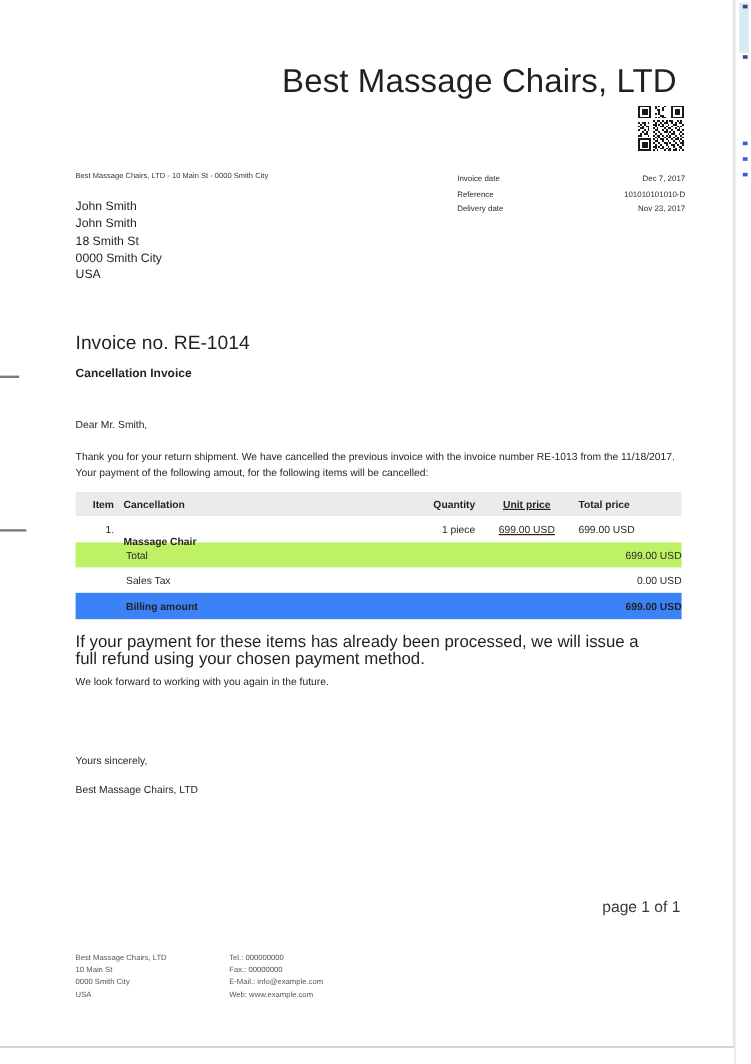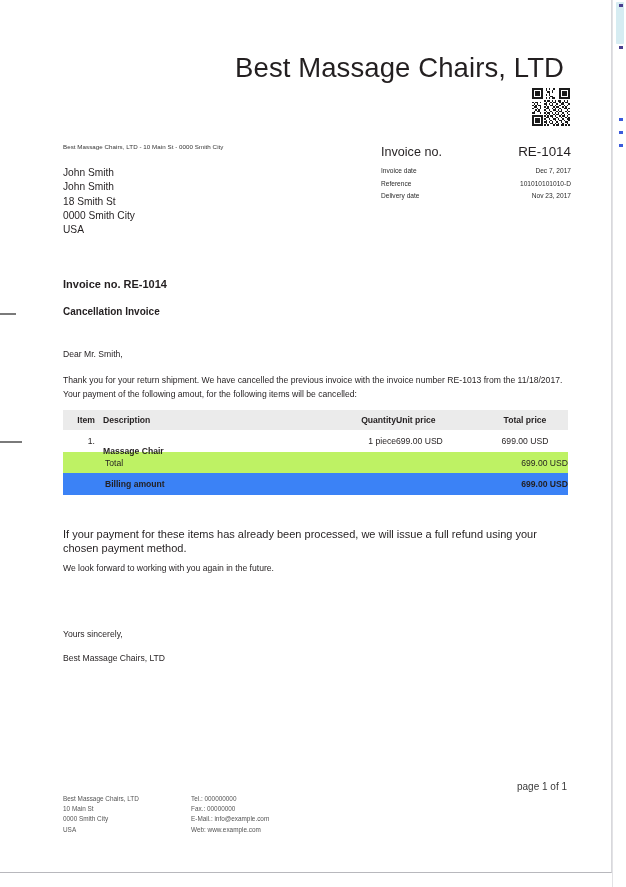--- a/index.html
+++ b/index.html
@@ -99,22 +99,22 @@
     font-size: 6.6px;
     line-height: 12.5px;
     color: #2b2b2b;
   }
   .meta-row .value { white-space: nowrap; }
 
   
   .doc-title {
     position: absolute;
     left: 63px; top: 278px;
-    font-size: 11px;
-    font-weight: bold;
+    font-size: 16px;
+    font-weight: normal;
     color: #231f20;
   }
   .doc-subtitle {
     position: absolute;
     left: 63px; top: 306px;
     font-size: 10px;
     font-weight: bold;
     color: #231f20;
   }
 
@@ -155,33 +155,33 @@
     background: #ffffff;
     height: 22px;
   }
   .trow.total    { background: #bef264; height: 21px; }
   .trow.tax      { background: #ffffff; height: 21px; }
   .trow.billing  { background: #3b82f6; height: 22px; font-weight: bold; }
 
   .c-item  { width: 40px;  text-align: right; padding-right: 8px; }
   .c-desc  { flex: 1;      text-align: left; }
   .c-qty   { width: 86px;  text-align: right; }
-  .c-unit  { width: 86px;  text-align: left; }
-  .c-tot   { width: 86px;  text-align: center; }
+  .c-unit  { width: 86px;  text-align: center; text-decoration: underline; }
+  .c-tot   { width: 86px;  text-align: left; }
 
   .trow.item .c-desc { font-weight: bold; margin-top: 20px; }
   .sum-label { flex: 1; text-align: left; padding-left: 42px; }
   .sum-value { width: 86px; text-align: right; }
 
   
   .closing1 {
     position: absolute;
     left: 63px; top: 527px;
     width: 480px;
-    font-size: 11px;
+    font-size: 14px;
     line-height: 14.3px;
     color: #231f20;
   }
   .closing2 {
     position: absolute;
     left: 63px; top: 563px;
     font-size: 8.6px;
     color: #231f20;
   }
   .sign-off {
@@ -193,22 +193,22 @@
   .sign-name {
     position: absolute;
     left: 63px; top: 653px;
     font-size: 8.6px;
     color: #231f20;
   }
 
   
   .page-number {
     position: absolute;
-    right: 44px; top: 781px;
-    font-size: 10px;
+    right: 44px; top: 748px;
+    font-size: 13px;
     color: #3a3a3a;
   }
   .footer {
     position: absolute;
     left: 63px; top: 794px;
     display: flex;
     font-size: 6.4px;
     line-height: 10.2px;
     color: #555;
   }
@@ -417,24 +417,20 @@
 
   <div class="address">
     <div>John Smith</div>
     <div>John Smith</div>
     <div>18 Smith St</div>
     <div>0000 Smith City</div>
     <div>USA</div>
   </div>
 
   <div class="meta">
-    <div class="meta-title-row">
-      <span class="label">Invoice no.</span>
-      <span class="value">RE-1014</span>
-    </div>
     <div class="meta-row">
       <span class="label">Invoice date</span>
       <span class="value">Dec 7, 2017</span>
     </div>
     <div class="meta-row">
       <span class="label">Reference</span>
       <span class="value">101010101010-D</span>
     </div>
     <div class="meta-row">
       <span class="label">Delivery date</span>
@@ -445,39 +441,43 @@
   <div class="doc-title">Invoice no. RE-1014</div>
   <div class="doc-subtitle">Cancellation Invoice</div>
 
   <div class="salutation">Dear Mr. Smith,</div>
   <div class="intro">Thank you for your return shipment. We have cancelled the previous invoice with the invoice number RE-1013 from the 11/18/2017. Your payment of the following amout, for the following items will be cancelled:</div>
 
   <div class="table">
 
     <div class="trow head">
       <div class="c-item">Item</div>
-      <div class="c-desc">Description</div>
+      <div class="c-desc">Cancellation</div>
       <div class="c-qty">Quantity</div>
       <div class="c-unit">Unit price</div>
       <div class="c-tot">Total price</div>
     </div>
 
     <div class="trow item">
       <div class="c-item">1.</div>
       <div class="c-desc">Massage Chair</div>
       <div class="c-qty">1 piece</div>
       <div class="c-unit">699.00 USD</div>
       <div class="c-tot">699.00 USD</div>
     </div>
 
     <div class="trow total">
       <div class="sum-label">Total</div>
       <div class="sum-value">699.00 USD</div>
     </div>
 
+    <div class="trow tax">
+      <div class="sum-label">Sales Tax</div>
+      <div class="sum-value">0.00 USD</div>
+    </div>
 
     <div class="trow billing">
       <div class="sum-label">Billing amount</div>
       <div class="sum-value">699.00 USD</div>
     </div>
 
   </div>
 
   <div class="closing1">If your payment for these items has already been processed, we will issue a full refund using your chosen payment method.</div>
   <div class="closing2">We look forward to working with you again in the future.</div>

